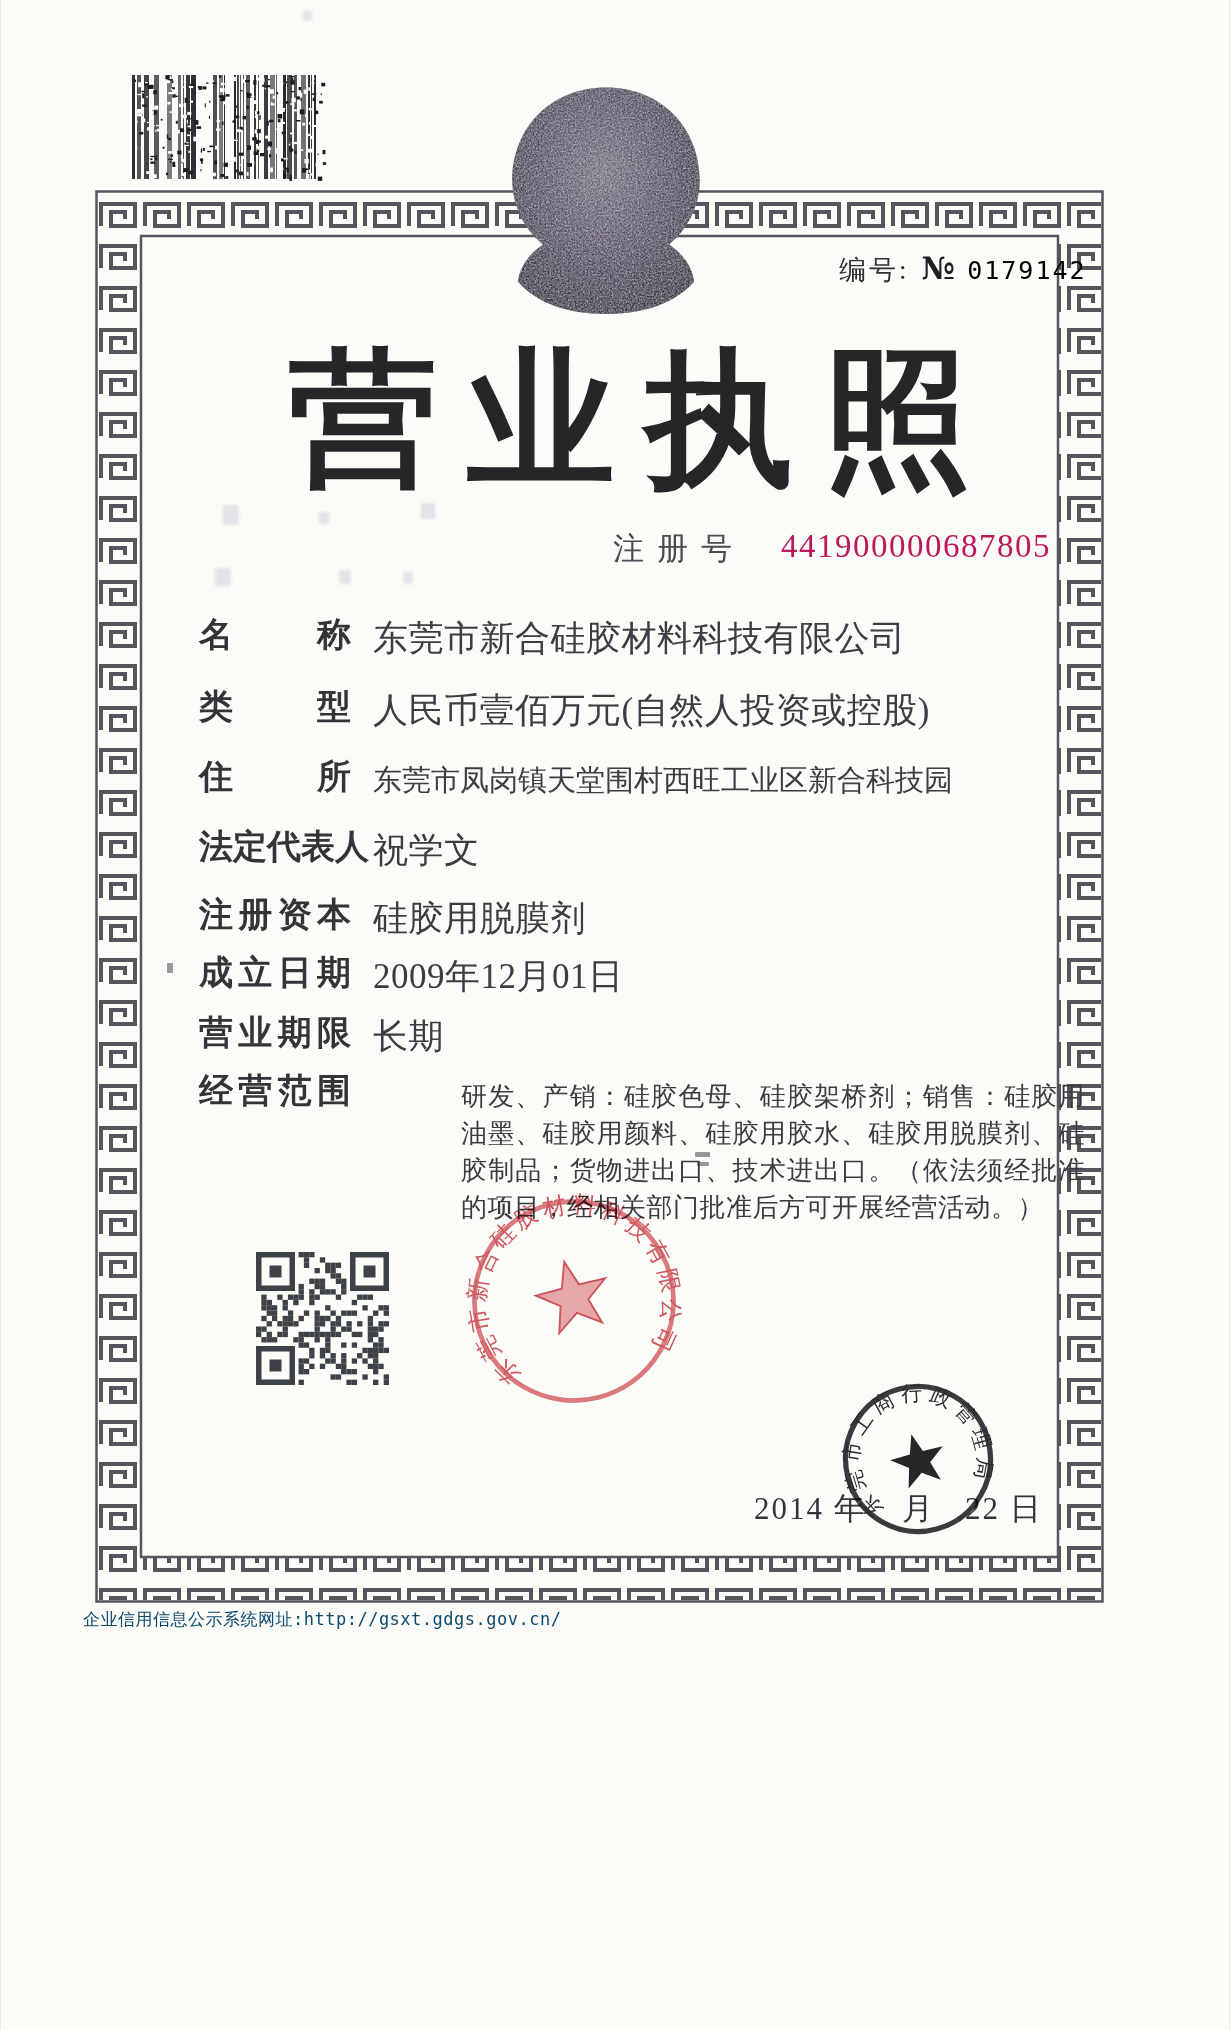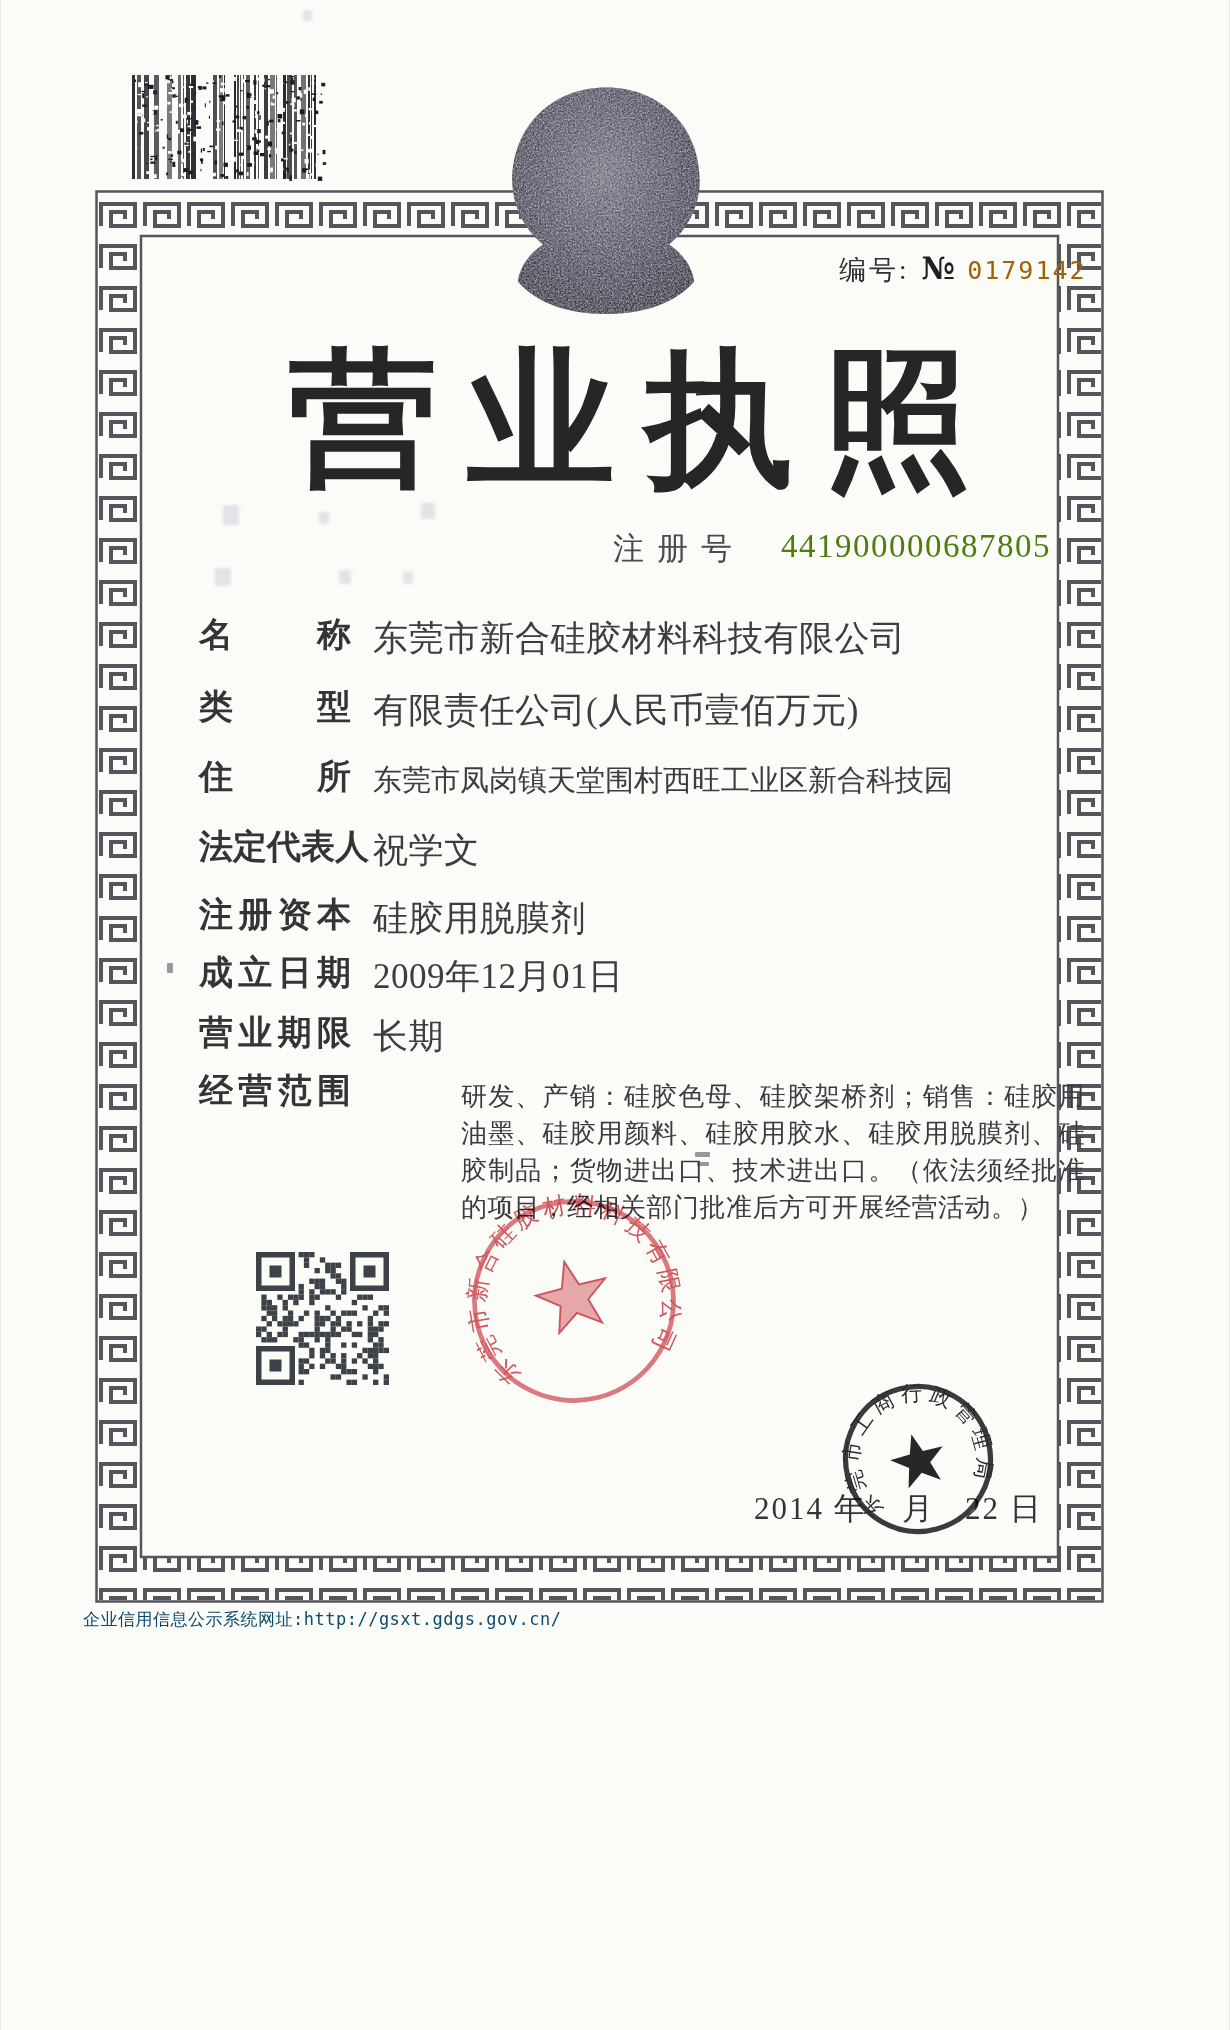--- a/index.html
+++ b/index.html
@@ -9,30 +9,30 @@
 
   
   .border-frame{position:absolute;left:0;top:0;z-index:1;}
   .barcode{position:absolute;left:131px;top:73px;z-index:2;}
   .emblem{position:absolute;left:498px;top:82px;z-index:3;}
 
   
   .serial{position:absolute;left:838px;top:250px;z-index:4;display:flex;align-items:baseline;gap:12px;white-space:nowrap;}
   .serial-label{font-size:27px;color:#2f2f33;letter-spacing:3px;}
   .serial-mark{font-size:31px;font-weight:bold;font-family:"DejaVu Serif",serif;color:#1f1f23;}
-  .serial-digits{font-size:25px;font-family:"DejaVu Sans Mono",monospace;letter-spacing:2px;color:#a16207;}
+  .serial-digits{font-size:25px;font-family:"DejaVu Sans Mono",monospace;letter-spacing:2px;color:#000000;}
 
   
   .title{position:absolute;left:288px;top:342px;z-index:4;margin:0;font-family:"DejaVu Sans","Liberation Sans",sans-serif;
          font-size:148px;font-weight:bold;line-height:1.05;letter-spacing:30px;color:#262628;white-space:nowrap;}
 
   
   .regno{position:absolute;left:612px;top:528px;z-index:4;display:flex;align-items:flex-start;gap:36px;white-space:nowrap;}
   .regno-label{font-size:31px;letter-spacing:13px;color:#4a4a50;}
-  .regno-value{font-size:33px;color:#4d7c0f;letter-spacing:1.5px;}
+  .regno-value{font-size:33px;color:#be185d;letter-spacing:1.5px;}
 
   
   .row{position:absolute;left:198px;width:892px;z-index:4;}
   .row-label{width:152px;display:flex;justify-content:space-between;font-size:34px;font-weight:600;color:#343438;}
   .row-value{position:absolute;left:174px;top:3px;font-size:35px;color:#3c3c42;white-space:nowrap;letter-spacing:0.5px;}
   .row-value.small{font-size:29px;top:7px;letter-spacing:0;}
   .row-value.scope{left:262px;top:10px;width:624px;font-size:26px;line-height:37px;white-space:normal;
                    text-align:justify;color:#3a3a40;}
 
   
@@ -454,21 +454,21 @@
         <span>名</span>
         <span>称</span>
       </div>
     <div class="row-value">东莞市新合硅胶材料科技有限公司</div>
   </div>
   <div class="row" style="top:684px">
     <div class="row-label">
         <span>类</span>
         <span>型</span>
       </div>
-    <div class="row-value">有限责任公司(人民币壹佰万元)</div>
+    <div class="row-value">人民币壹佰万元(自然人投资或控股)</div>
   </div>
   <div class="row" style="top:754px">
     <div class="row-label">
         <span>住</span>
         <span>所</span>
       </div>
     <div class="row-value small">东莞市凤岗镇天堂围村西旺工业区新合科技园</div>
   </div>
   <div class="row" style="top:824px">
     <div class="row-label">

